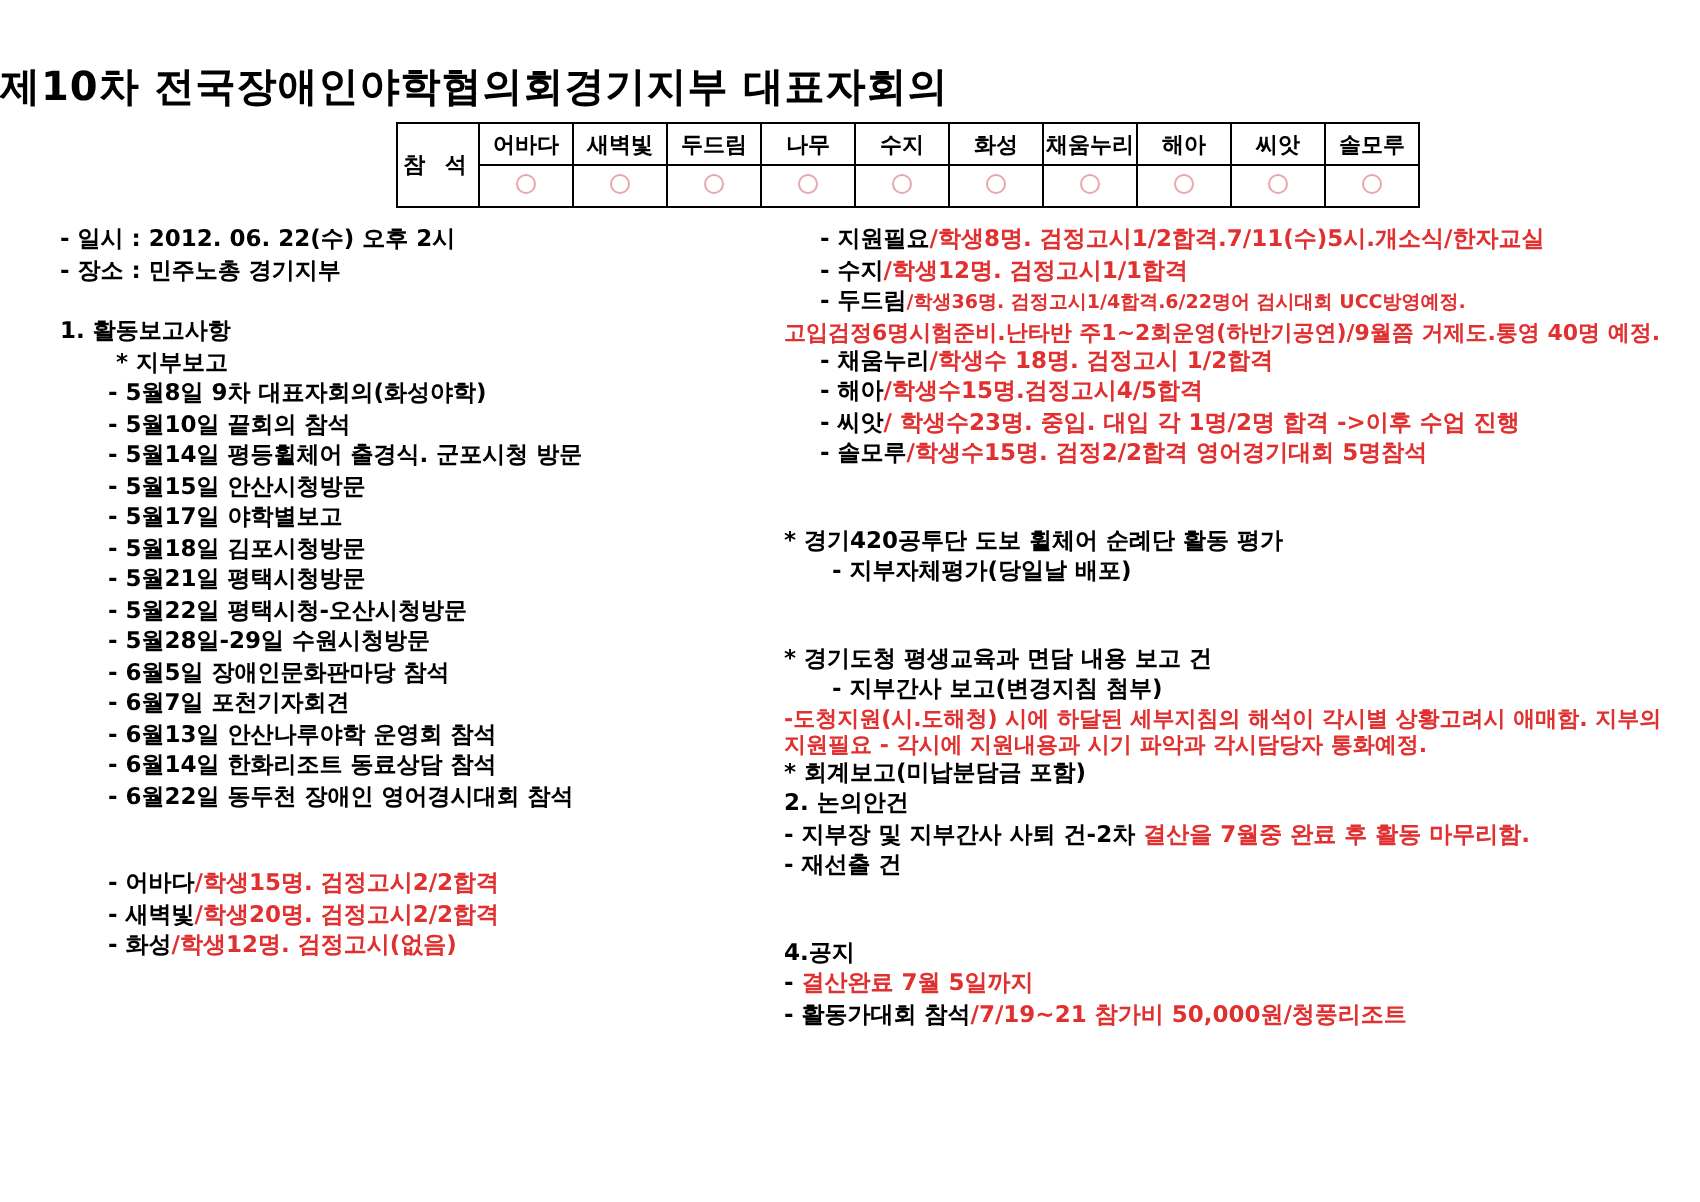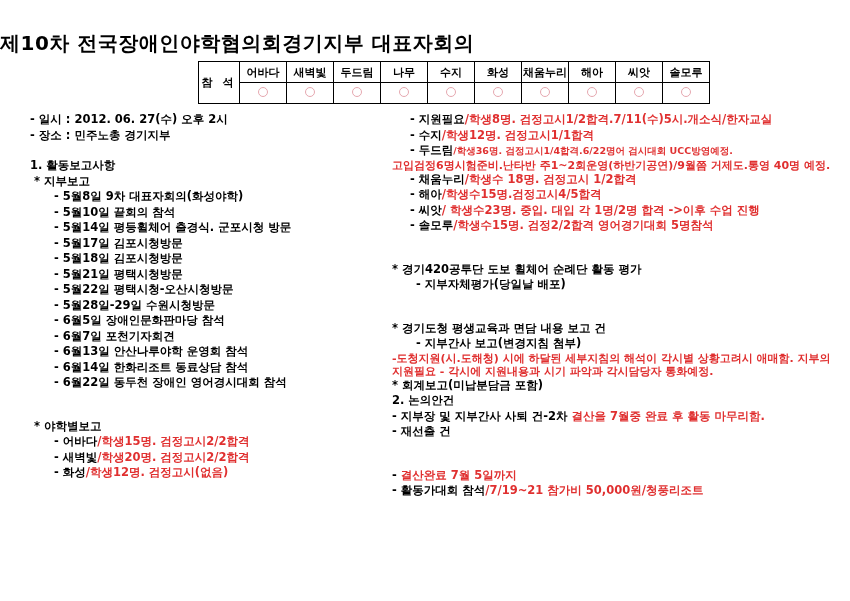--- a/index.html
+++ b/index.html
@@ -87,21 +87,21 @@
     white-space: nowrap;
     color: #000000;
   }
   .line.red   { color: #e03030; }
   .line.small { font-size: 11px; line-height: 13px; }
   .spacer     { height: 15px; }
   .spacer-lg  { height: 28px; }
 
   
   .ind0 { margin-left: 0px; }
-  .ind1 { margin-left: 4px; }
+  .ind1 { margin-left: 28px; }
   .ind2 { margin-left: 24px; }
   .ind3 { margin-left: 18px; }
 
   .line .rd { color: #e03030; }
   .line .bk { color: #000000; }
 </style>
 </head>
 <body>
 
 <div class="doc-title">제10차  전국장애인야학협의회경기지부  대표자회의</div>
@@ -133,45 +133,45 @@
       <td class="att-mark"><span class="circle"></span></td>
       <td class="att-mark"><span class="circle"></span></td>
       <td class="att-mark"><span class="circle"></span></td>
     </tr>
   </tbody>
     </table>
 </div>
 
 <div class="col col-left">
 
-  <div class="line ind0">- 일시 : 2012. 06. 27(수) 오후 2시</div>
+  <div class="line ind0">- 일시 : 2012. 06. 22(수) 오후 2시</div>
   <div class="line ind0">- 장소 : 민주노총 경기지부</div>
 
   <div class="spacer"></div>
 
   <div class="line ind0">1.  활동보고사항</div>
   <div class="line ind1">* 지부보고</div>
 
   <div class="line ind2">- 5월8일 9차 대표자회의(화성야학)</div>
   <div class="line ind2">- 5월10일 끝회의 참석</div>
   <div class="line ind2">- 5월14일 평등휠체어 출경식. 군포시청 방문</div>
-  <div class="line ind2">- 5월17일 김포시청방문</div>
+  <div class="line ind2">- 5월15일 안산시청방문</div>
+  <div class="line ind2">- 5월17일 야학별보고</div>
   <div class="line ind2">- 5월18일 김포시청방문</div>
   <div class="line ind2">- 5월21일 평택시청방문</div>
   <div class="line ind2">- 5월22일 평택시청-오산시청방문</div>
   <div class="line ind2">- 5월28일-29일 수원시청방문</div>
   <div class="line ind2">- 6월5일 장애인문화판마당 참석</div>
   <div class="line ind2">- 6월7일 포천기자회견</div>
   <div class="line ind2">- 6월13일 안산나루야학 운영회 참석</div>
   <div class="line ind2">- 6월14일 한화리조트 동료상담 참석</div>
   <div class="line ind2">- 6월22일 동두천 장애인 영어경시대회 참석</div>
 
   <div class="spacer-lg"></div>
 
-  <div class="line ind1">* 야학별보고</div>
 
   <div class="line ind2"><span class="bk">- 어바다</span><span class="rd">/학생15명. 검정고시2/2합격</span></div>
   <div class="line ind2"><span class="bk">- 새벽빛</span><span class="rd">/학생20명. 검정고시2/2합격</span></div>
   <div class="line ind2"><span class="bk">- 화성</span><span class="rd">/학생12명. 검정고시(없음)</span></div>
 </div>
 
 <div class="col col-right">
 
   <div class="line ind3"><span class="bk">- 지원필요</span><span class="rd">/학생8명. 검정고시1/2합격.7/11(수)5시.개소식/한자교실</span></div>
   <div class="line ind3"><span class="bk">- 수지</span><span class="rd">/학생12명. 검정고시1/1합격</span></div>
@@ -194,15 +194,16 @@
   <div class="line red small ind0">-도청지원(시.도해청) 시에 하달된 세부지침의 해석이 각시별 상황고려시 애매함. 지부의</div>
   <div class="line red small ind0">지원필요 - 각시에 지원내용과 시기 파악과 각시담당자 통화예정.</div>
 
   <div class="line ind0">* 회계보고(미납분담금 포함)</div>
   <div class="line ind0">2.  논의안건</div>
   <div class="line ind0"><span class="bk">- 지부장 및 지부간사 사퇴 건-2차 </span><span class="rd">결산을 7월중 완료 후 활동 마무리함.</span></div>
   <div class="line ind0"><span class="bk">- 재선출 건</span><span class="rd"></span></div>
 
   <div class="spacer-lg"></div>
 
+  <div class="line ind0">4.공지</div>
   <div class="line ind0"><span class="bk">- </span><span class="rd">결산완료 7월 5일까지</span></div>
   <div class="line ind0"><span class="bk">- 활동가대회 참석</span><span class="rd">/7/19~21 참가비 50,000원/청풍리조트</span></div>
 </div>
 
 </body></html>

